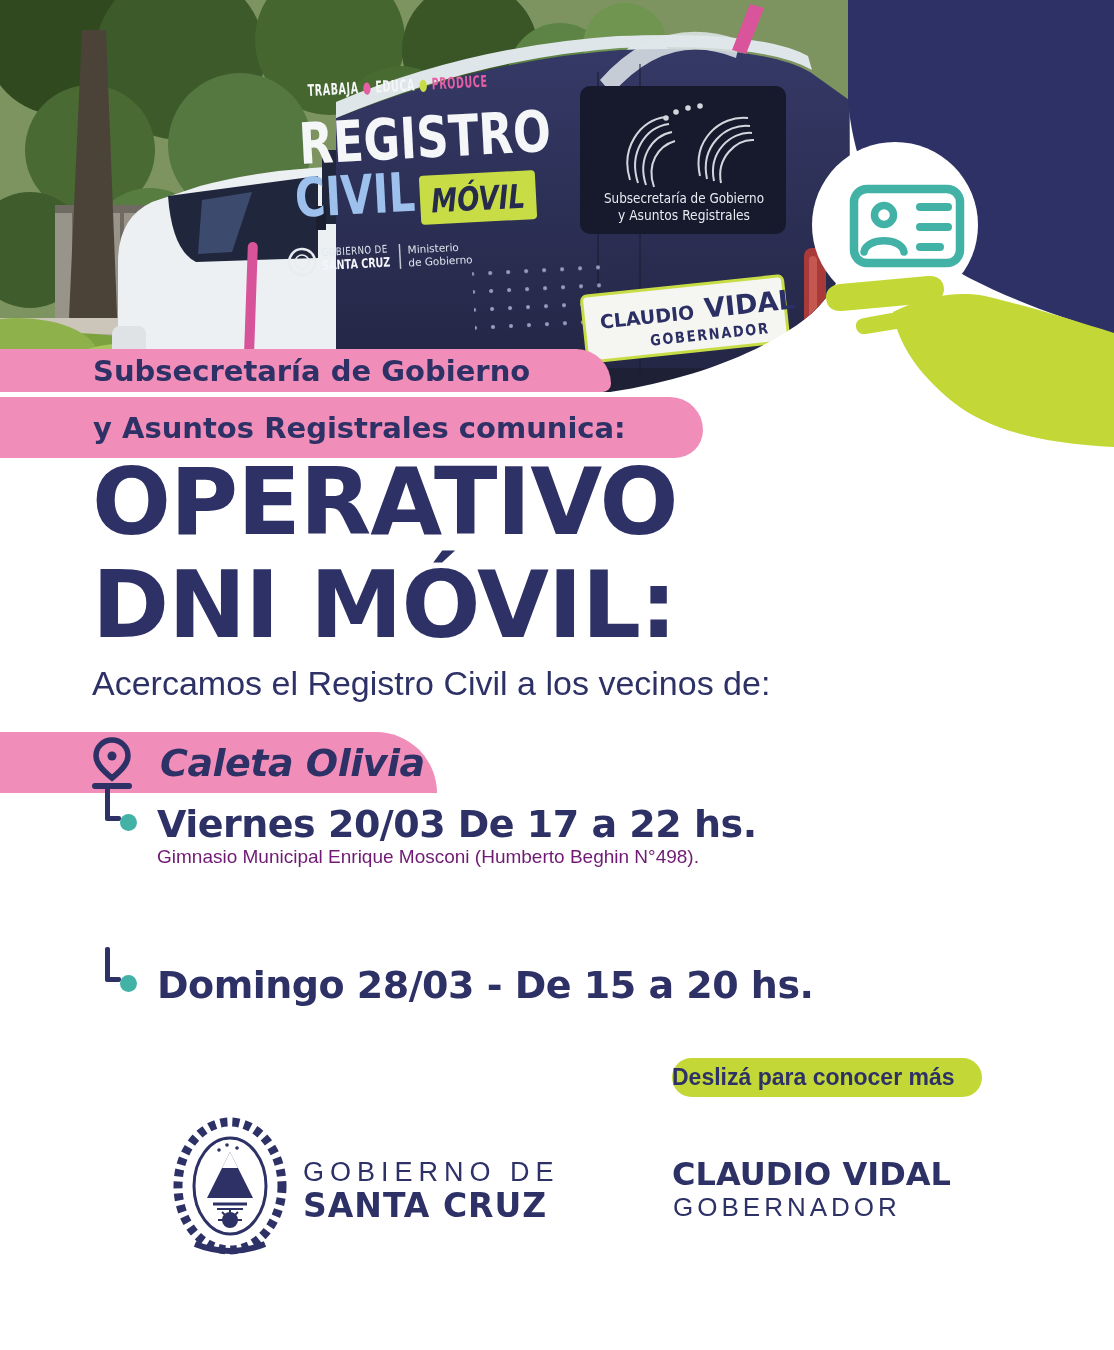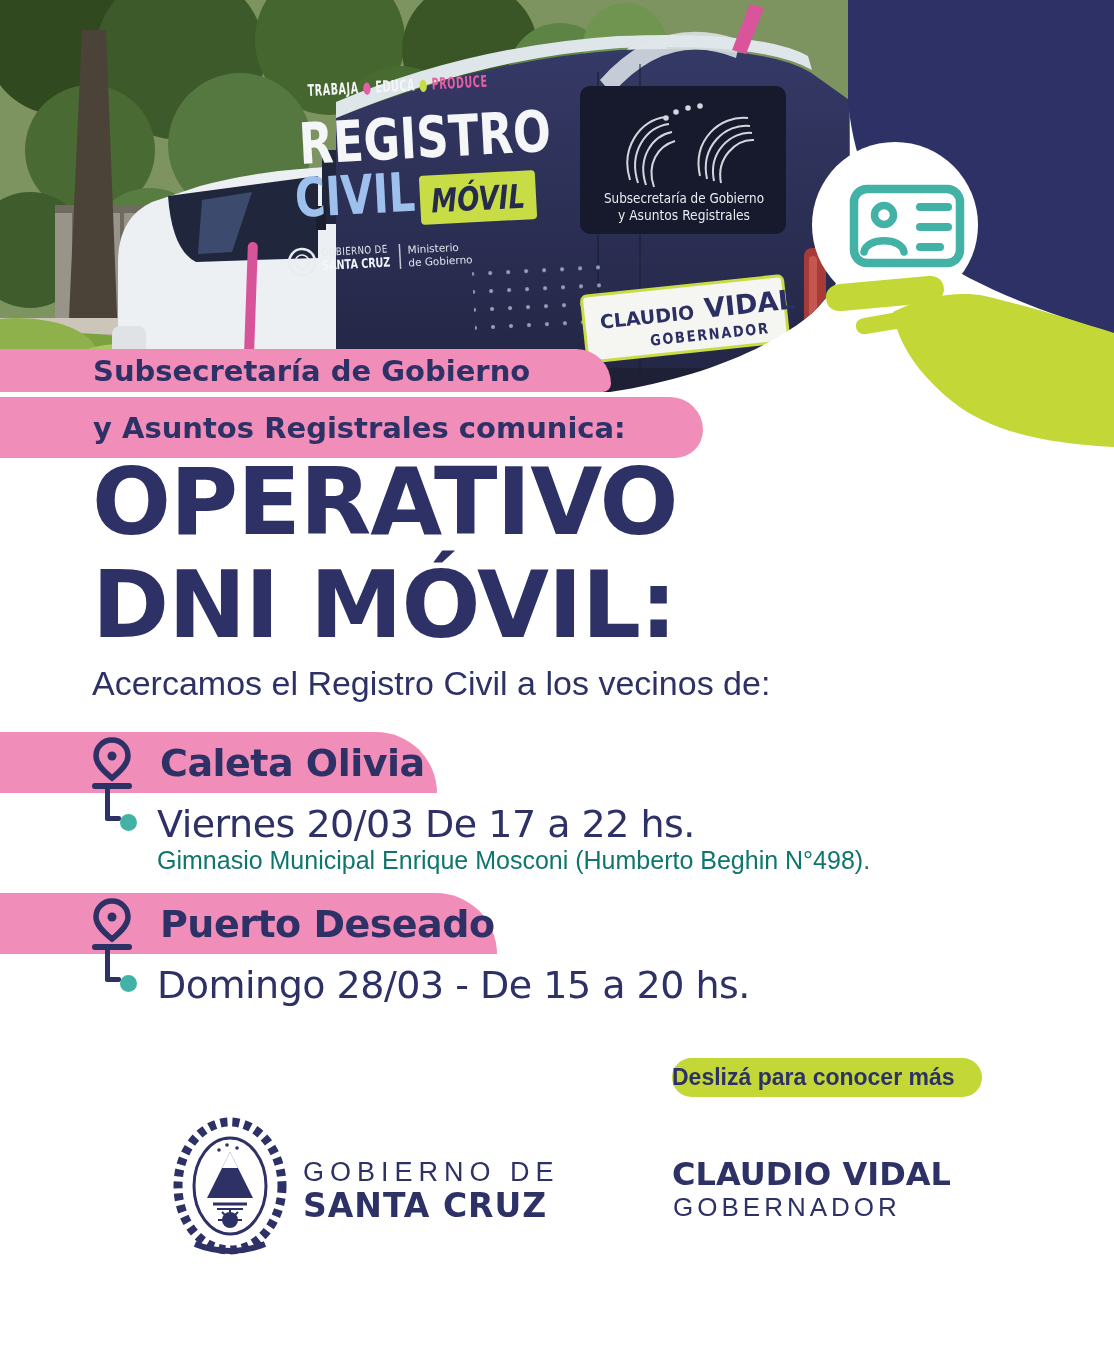--- a/index.html
+++ b/index.html
@@ -20,35 +20,35 @@
 
   
   .title-line{position:absolute;left:92px;font-family:"DejaVu Sans",sans-serif;
               font-weight:bold;font-size:93px;line-height:1;letter-spacing:-1px;color:#2d3166;white-space:nowrap;}
   #title-line-1{top:456px;}
   #title-line-2{top:559px;}
   #subtitle{position:absolute;left:92px;top:664px;font-size:34px;color:#2d3166;white-space:nowrap;}
 
   
   .loc-bar{position:absolute;left:0;height:61px;background:#f08db8;
-           border-radius:0 61px 0 0;display:flex;align-items:center;}
+           border-radius:0 61px 0 0;display:flex;align-items:center;font-style:italic;}
   #loc-bar-0{top:732px;width:437px;}
   #loc-bar-1{top:893px;width:497px;}
   .loc-pin{margin-left:90px;flex:0 0 auto;}
   .loc-name{margin-left:26px;font-family:"DejaVu Sans",sans-serif;font-weight:bold;
             font-size:38px;color:#2d3166;white-space:nowrap;letter-spacing:-0.5px;}
 
   
   .vline{position:absolute;left:105px;width:5px;height:34px;background:#2d3166;border-radius:2px;}
   .hline{position:absolute;left:105px;width:16px;height:5px;background:#2d3166;border-radius:2px;}
   .tealdot{position:absolute;left:120px;width:17px;height:17px;background:#42b2a7;border-radius:50%;}
 
-  .schedule{position:absolute;left:157px;font-family:"DejaVu Sans",sans-serif;font-weight:normal;
+  .schedule{position:absolute;left:157px;font-family:"DejaVu Sans",sans-serif;font-weight:bold;
             font-size:38px;color:#2d3166;white-space:nowrap;letter-spacing:-0.5px;text-align:center;}
-  .venue{position:absolute;left:157px;font-size:25px;color:#0f766e;white-space:nowrap;}
+  .venue{position:absolute;left:157px;font-size:19px;color:#701a75;white-space:nowrap;}
   #schedule-0{top:802px;} #venue-0{top:846px;}
   #schedule-1{top:963px;} #venue-1{top:1007px;}
 
   
   #cta-button{position:absolute;left:672px;top:1058px;width:310px;height:39px;background:#c3d836;
               border-radius:20px;display:flex;align-items:center;justify-content:flex-start;cursor:pointer;}
   #cta-button span{font-weight:bold;font-size:23px;color:#2d3166;white-space:nowrap;}
 
   
   #footer-gov-small{position:absolute;left:303px;top:1157px;font-size:27px;letter-spacing:6px;
@@ -257,28 +257,20 @@
       <rect x="2" y="46" width="40" height="6" rx="3" fill="#2d3166"></rect>
     </svg>
     <div class="loc-name">Caleta Olivia</div>
   </div>
   <div class="vline" style="top:786px"></div>
   <div class="hline" style="top:816px"></div>
   <div class="tealdot" style="top:814px"></div>
   <div class="schedule" id="schedule-0">Viernes 20/03 De 17 a 22 hs.</div>
   <div class="venue" id="venue-0">Gimnasio Municipal Enrique Mosconi (Humberto Beghin N°498).</div>
 
-  <div class="loc-bar" id="loc-bar-1">
-    <svg class="loc-pin" width="44" height="52" viewBox="0 0 44 52">
-      <path d="M22,3 C13,3 6,10 6,19 C6,26 11,32 22,41 C33,32 38,26 38,19 C38,10 31,3 22,3 Z" fill="none" stroke="#2d3166" stroke-width="5.5"></path>
-      <circle cx="22" cy="19" r="4.5" fill="#2d3166"></circle>
-      <rect x="2" y="46" width="40" height="6" rx="3" fill="#2d3166"></rect>
-    </svg>
-    <div class="loc-name">Puerto Deseado</div>
-  </div>
   <div class="vline" style="top:947px"></div>
   <div class="hline" style="top:977px"></div>
   <div class="tealdot" style="top:975px"></div>
   <div class="schedule" id="schedule-1">Domingo 28/03 - De 15 a 20 hs.</div>
 
   <div id="cta-button">
     <span>Deslizá para conocer más</span>
   </div>
 
   <svg class="abs" style="left:165px;top:1112px" width="130" height="155" viewBox="0 0 130 155">

